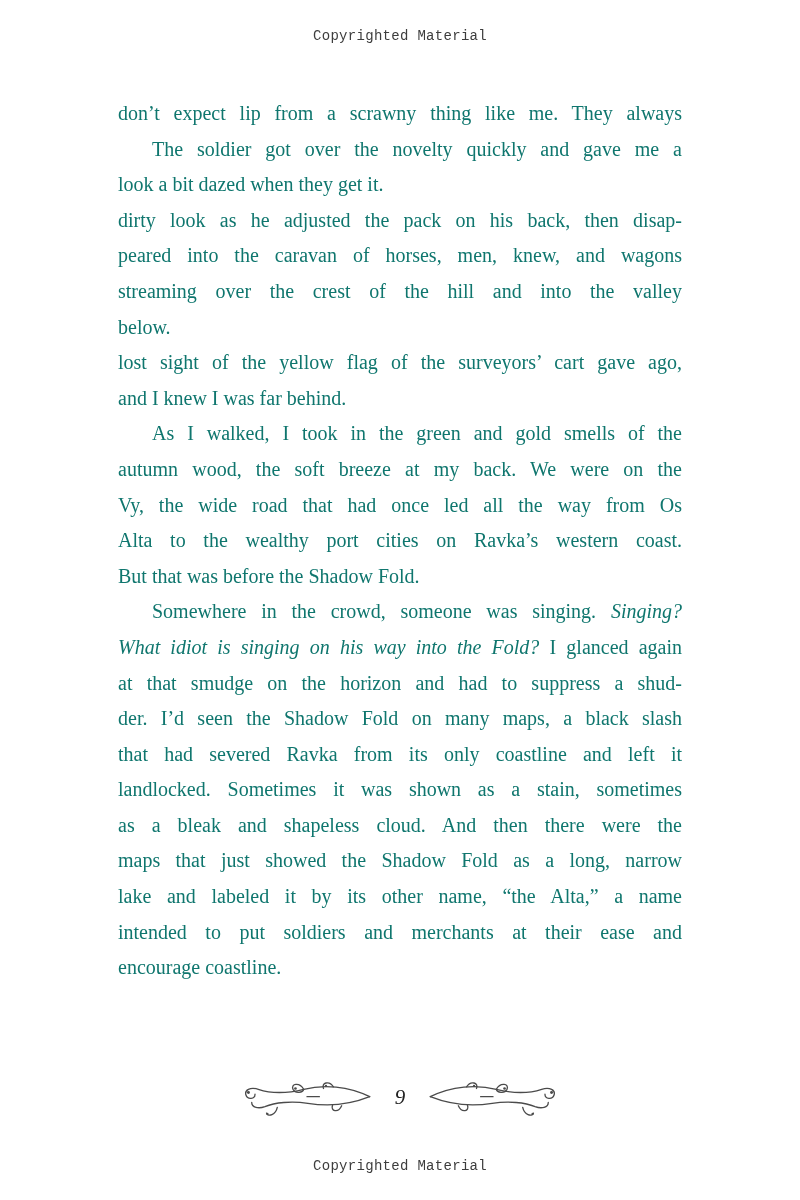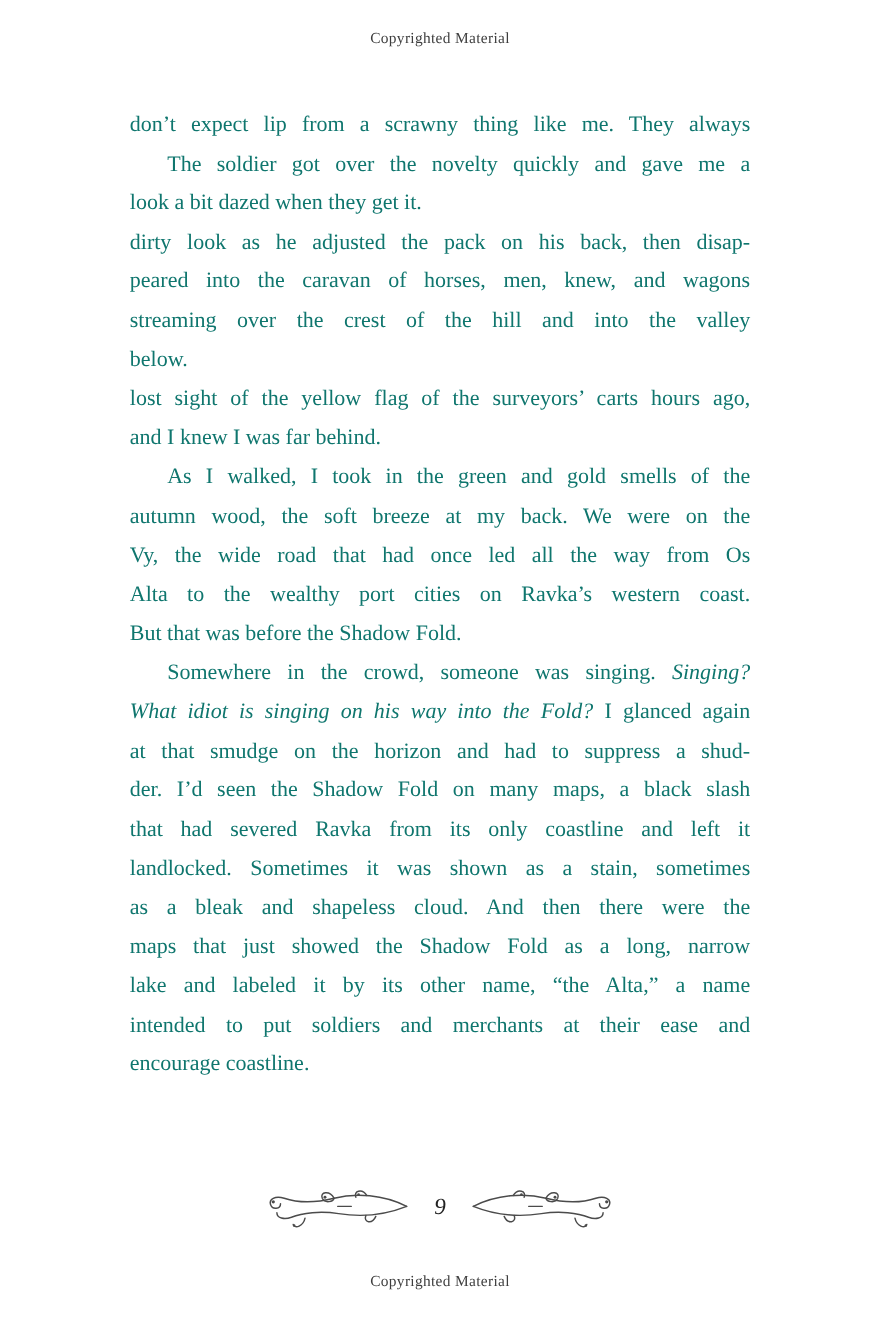--- a/index.html
+++ b/index.html
@@ -13,21 +13,21 @@
   }
   .page {
     position: absolute;
     inset: 0;
   }
   .notice {
     position: absolute;
     left: 0;
     width: 100%;
     text-align: center;
-    font-family: Liberation Serif, serif;
+    font-family: Liberation Mono, monospace;
     font-size: 14px;
     letter-spacing: 0.3px;
     color: #3d3d3d;
   }
   .notice.top { top: 28px; }
   .notice.bottom { top: 1158px; }
 
   .text-block {
     position: absolute;
     top: 96px;
@@ -79,21 +79,21 @@
   <div class="notice top">Copyrighted Material</div>
 
   <main class="text-block" id="paragraphs">
       <div class="line"><span>don’t expect lip from a scrawny thing like me. They always</span></div>
       <div class="line indent"><span>The soldier got over the novelty quickly and gave me a</span></div>
       <div class="line last"><span>look a bit dazed when they get it.</span></div>
       <div class="line"><span>dirty look as he adjusted the pack on his back, then disap-</span></div>
       <div class="line"><span>peared into the caravan of horses, men, knew, and wagons</span></div>
       <div class="line"><span>streaming over the crest of the hill and into the valley</span></div>
       <div class="line last"><span>below.</span></div>
-      <div class="line"><span>lost sight of the yellow flag of the surveyors’ carts hours ago,</span></div>
+      <div class="line"><span>lost sight of the yellow flag of the surveyors’ cart gave ago,</span></div>
       <div class="line last"><span>and I knew I was far behind.</span></div>
       <div class="line indent"><span>As I walked, I took in the green and gold smells of the</span></div>
       <div class="line"><span>autumn wood, the soft breeze at my back. We were on the</span></div>
       <div class="line"><span>Vy, the wide road that had once led all the way from Os</span></div>
       <div class="line"><span>Alta to the wealthy port cities on Ravka’s western coast.</span></div>
       <div class="line last"><span>But that was before the Shadow Fold.</span></div>
       <div class="line indent"><span>Somewhere in the crowd, someone was singing. </span><span class="italic">Singing?</span></div>
       <div class="line"><span class="italic">What idiot is singing on his way into the Fold?</span><span> I glanced again</span></div>
       <div class="line"><span>at that smudge on the horizon and had to suppress a shud-</span></div>
       <div class="line"><span>der. I’d seen the Shadow Fold on many maps, a black slash</span></div>

